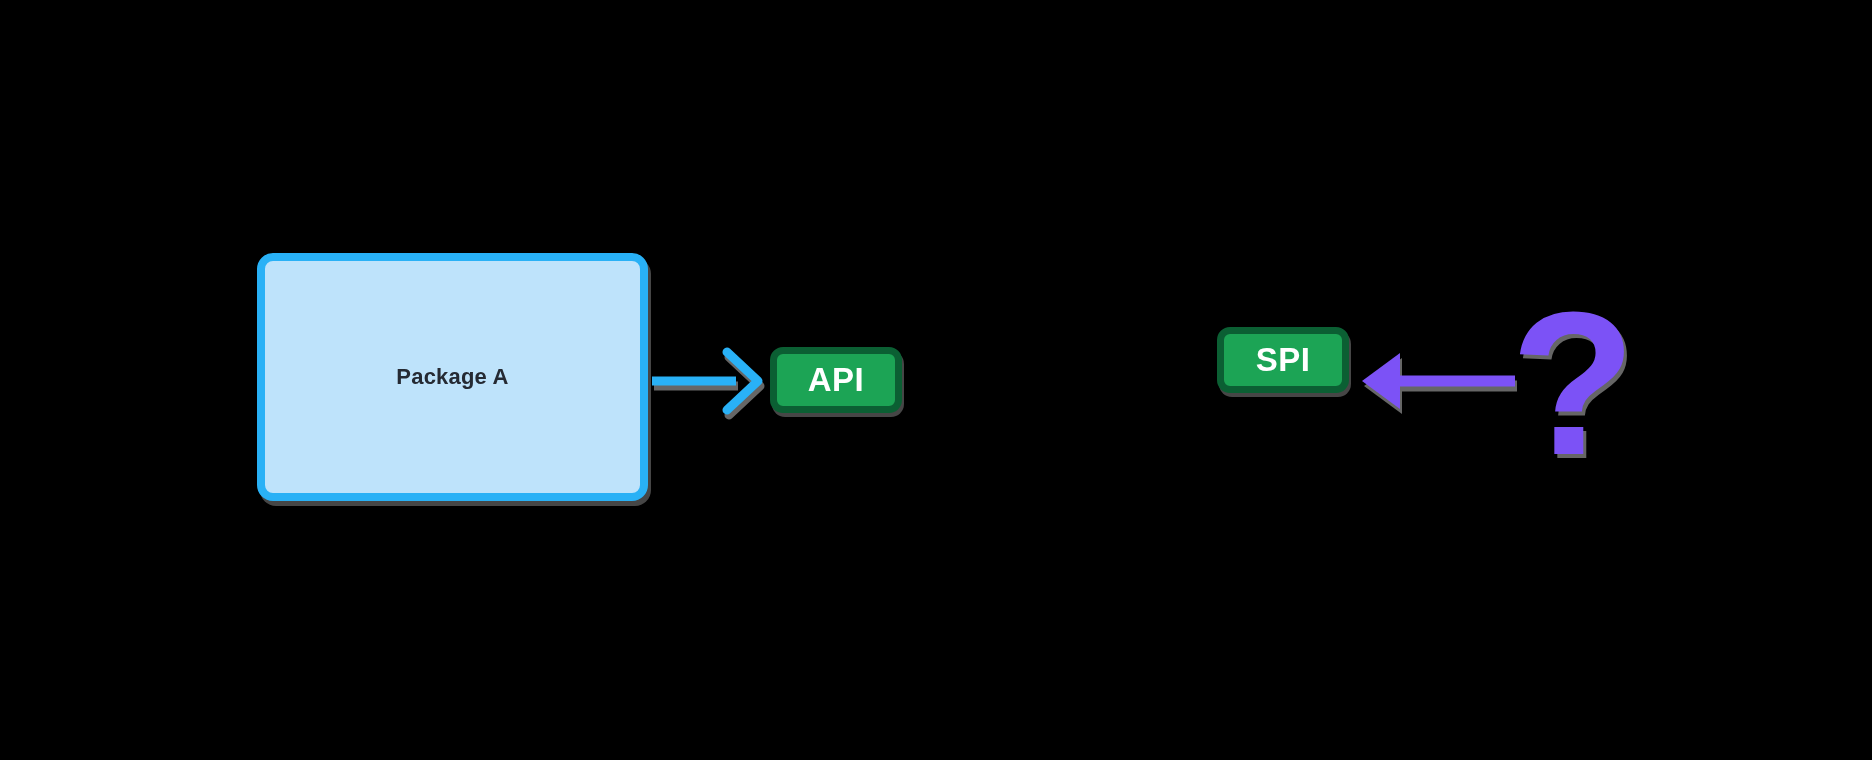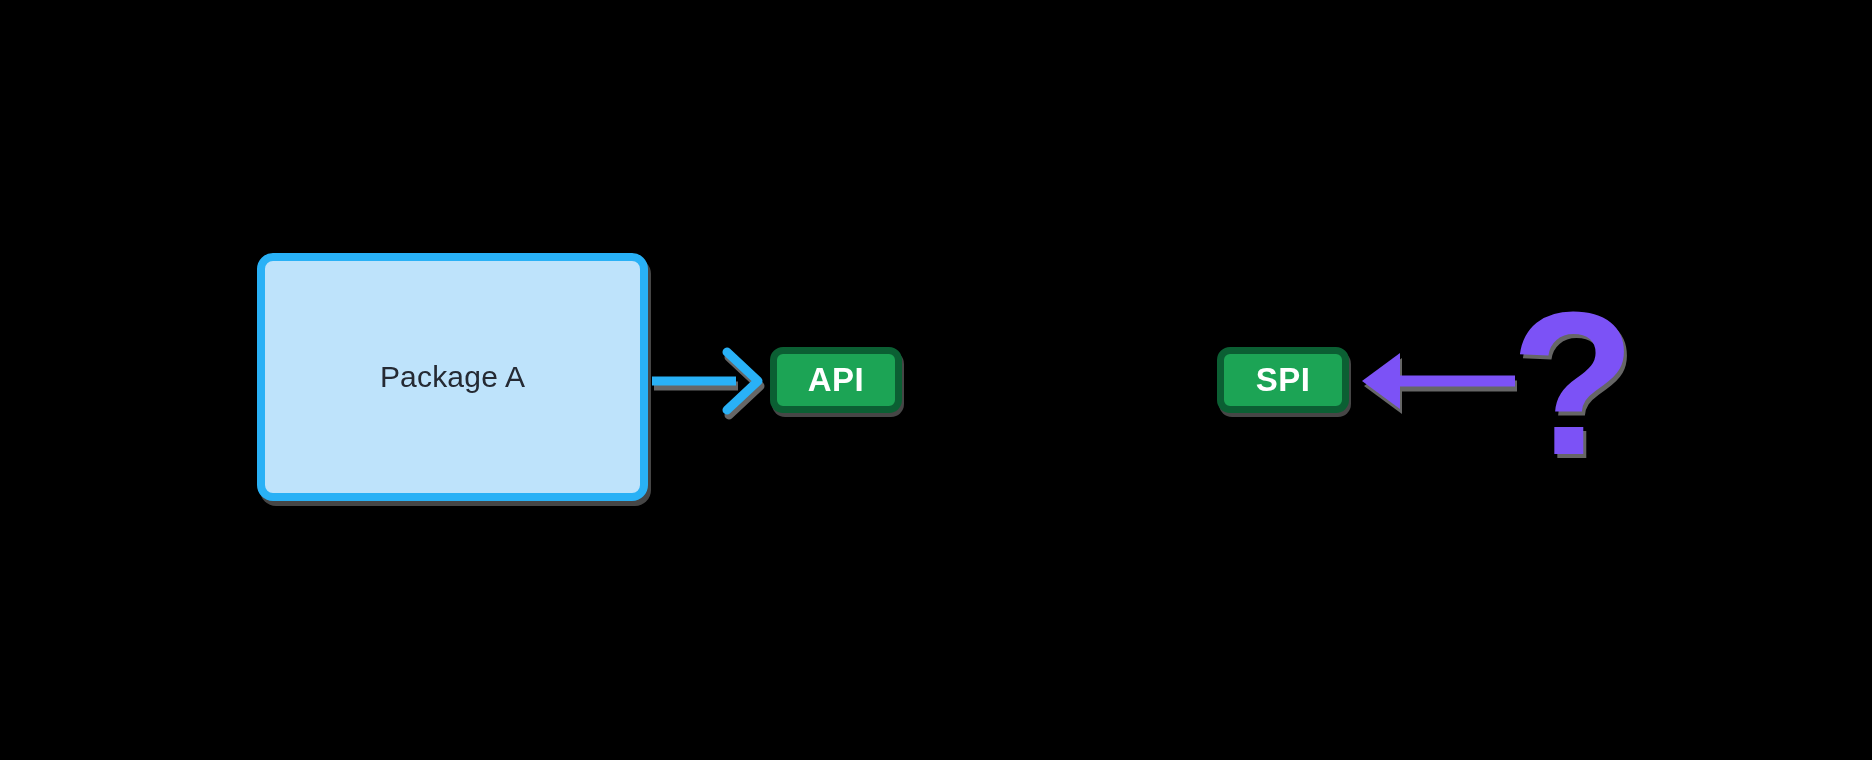--- a/index.html
+++ b/index.html
@@ -20,22 +20,22 @@
   .pkg-box {
     position: absolute;
     box-sizing: border-box;
     display: flex;
     align-items: center;
     justify-content: center;
     border-radius: 16px;
     box-shadow: 3px 5px 0 rgba(128,128,128,0.55);
   }
   .pkg-box .pkg-label {
-    font-size: 30px;
-    font-weight: 400;
+    font-size: 22px;
+    font-weight: 700;
     letter-spacing: 0.2px;
   }
   .box-a {
     left: 257px; top: 253px;
     width: 391px; height: 248px;
     background: var(--blue-fill, #BEE3FB);
     border: 8px solid var(--blue-accent, #29B1F6);
   }
   .box-a .pkg-label { color: var(--label-dark, #252A33); }
   .box-b {
@@ -59,21 +59,21 @@
     border-radius: 13px;
     box-shadow: 2px 4px 0 rgba(128,128,128,0.55);
   }
   .iface-badge .badge-label {
     color: var(--badge-text, #FFFFFF);
     font-size: 33px;
     font-weight: 600;
     letter-spacing: 0.5px;
   }
   .badge-api { left: 770px; top: 347px; }
-  .badge-spi { left: 1217px; top: 347px; }
+  .badge-spi { left: 1217px; top: 327px; }
 
   
   .arrow-svg {
     position: absolute;
     filter: drop-shadow(2px 5px 0 rgba(128,128,128,0.8));
   }
   .arrow-blue { left: 648px; top: 344px; }
   .arrow-purple { left: 1358px; top: 344px; }
 
   

